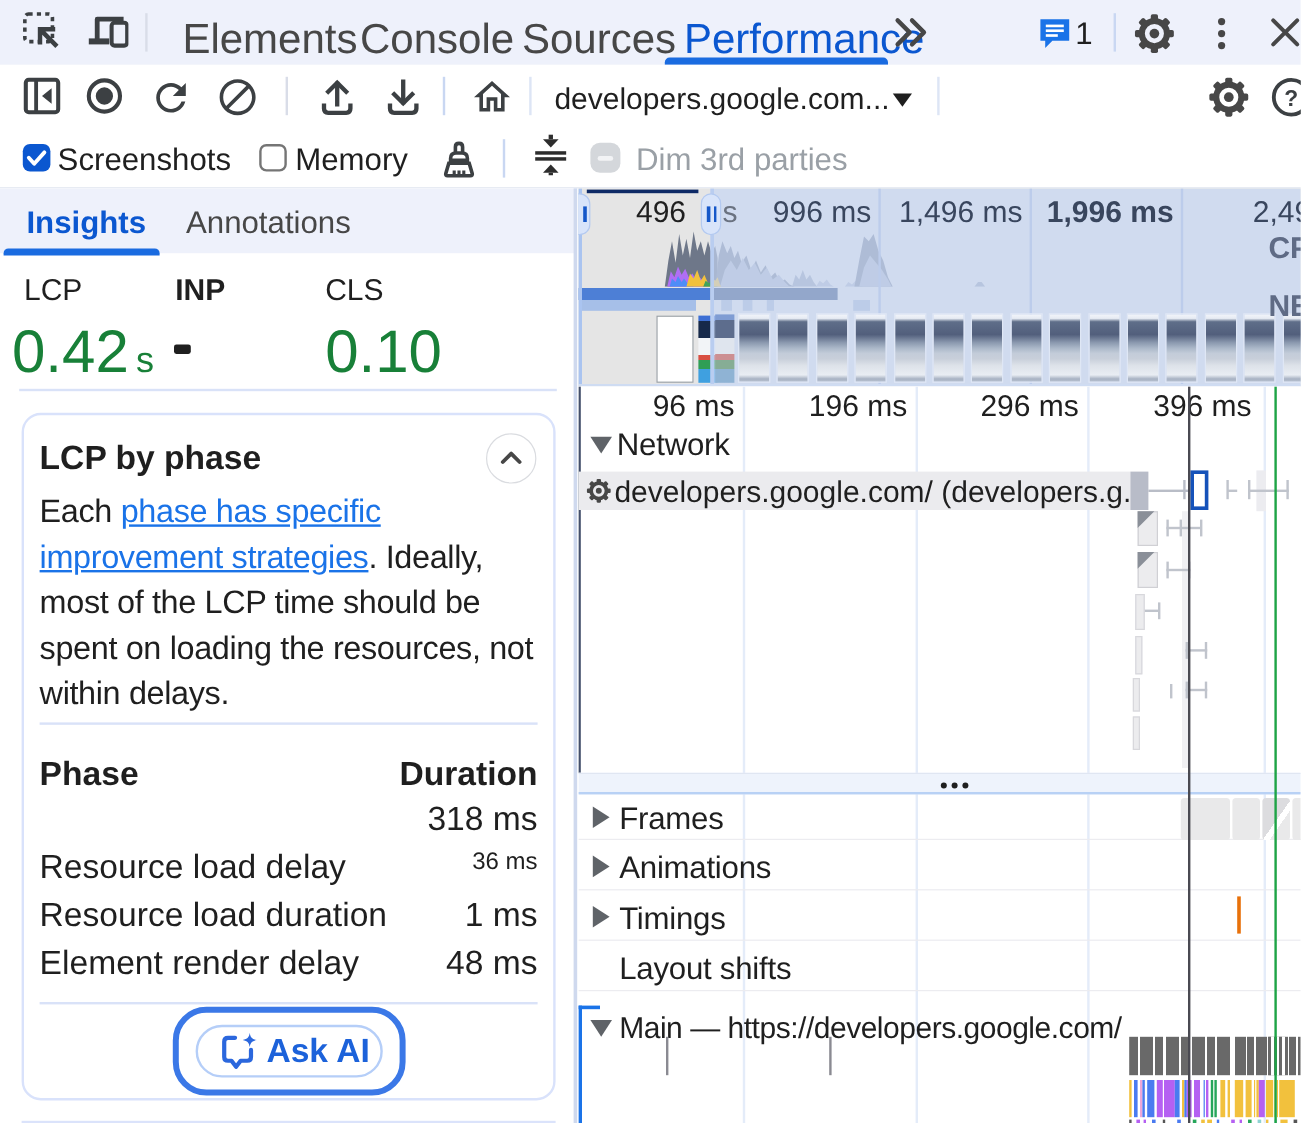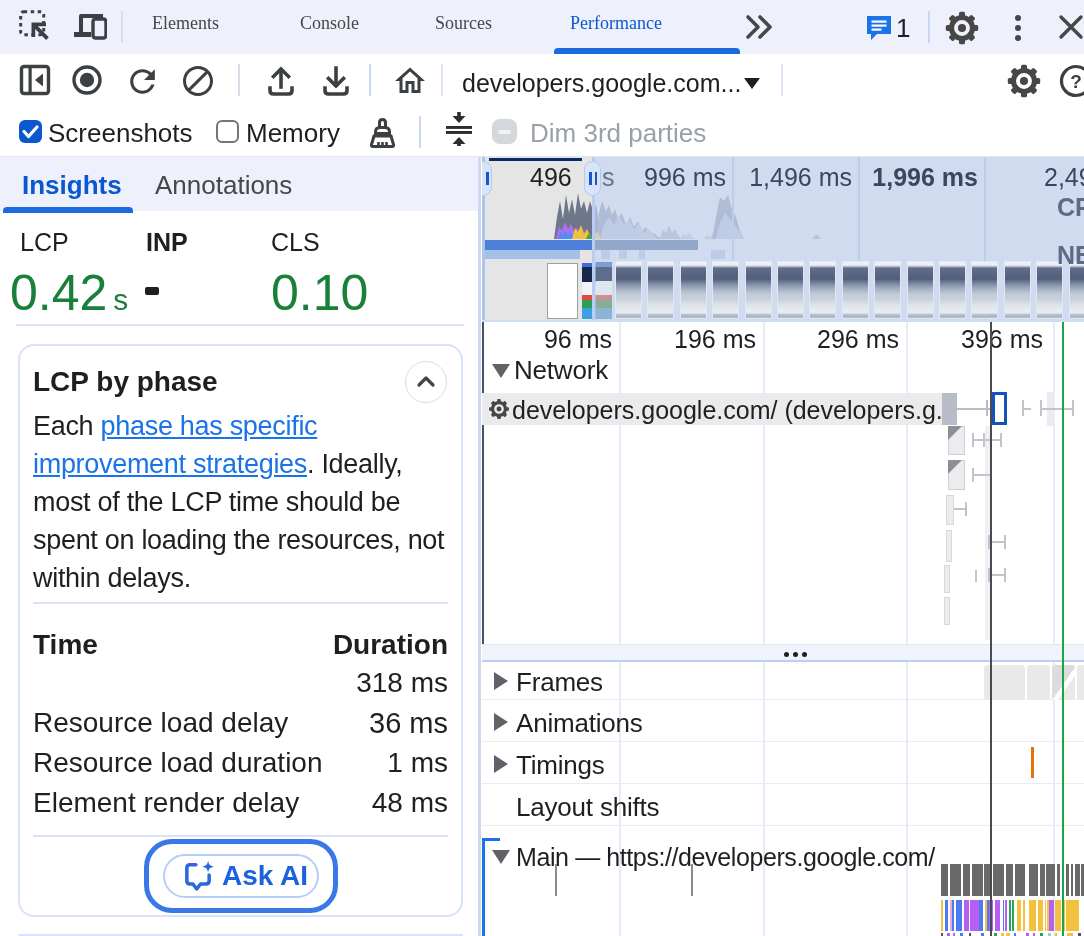--- a/index.html
+++ b/index.html
@@ -1,21 +1,21 @@
 <!DOCTYPE html>
 <html><head>
 <meta charset="utf-8">
 <style>
   * { margin:0; padding:0; box-sizing:border-box; }
   html,body { width:1084px; height:936px; overflow:hidden; }
   body { font-family:"Liberation Sans", sans-serif; position:relative; background:#fff; }
   .abs { position:absolute; }
   svg { display:block; }
   .vsep { position:absolute; width:2px; background:#d9dde8; }
-  .tabtxt { position:absolute; font-size:18px; color:#474747; top:13px;font-family:Liberation Serif, serif; }
+  .tabtxt { position:absolute; font-size:35px; color:#474747; top:13px; }
   .trilbl { position:absolute; left:516px; font-size:26px; letter-spacing:-0.2px; color:#1f1f1f; }
   .tri-r { position:absolute; width:0; height:0; border-left:14px solid #5f6368; border-top:9px solid transparent; border-bottom:9px solid transparent; }
   .tri-d { position:absolute; width:0; height:0; border-top:14px solid #5f6368; border-left:9px solid transparent; border-right:9px solid transparent; }
 </style>
 </head>
 <body>
 
 <div class="abs" id="row1" style="left:0;top:0;width:1084px;height:54px;background:#eef1fb;">
 
   <svg class="abs" style="left:19px;top:10px;" width="34" height="34" viewBox="0 0 34 34">
@@ -181,25 +181,25 @@
   <div class="abs" style="left:33px;top:209px;font-size:28px;font-weight:bold;color:#1f1f1f;">LCP by phase</div>
   <div class="abs" style="left:405px;top:204px;width:42px;height:42px;border-radius:50%;background:#fff;border:1.5px solid #dadce0;">
     <svg width="40" height="40" viewBox="0 0 40 40">
         <path d="M13 23 L20 16 L27 23" fill="none" stroke="#474747" stroke-width="3.2" stroke-linecap="round" stroke-linejoin="round"></path>
       </svg>
   </div>
 
   <div class="abs" style="left:33px;top:250px;font-size:27px;letter-spacing:-0.3px;line-height:38px;color:#1f1f1f;white-space:nowrap;">Each <span style="color:#1a73e8;text-decoration:underline;">phase has specific<br>improvement strategies</span>. Ideally,<br>most of the LCP time should be<br>spent on loading the resources, not<br>within delays.</div>
   <div class="abs" style="left:33px;top:445px;width:415px;height:2px;background:#d9e2f8;"></div>
 
-  <div class="abs" style="left:33px;top:472px;font-size:28px;font-weight:bold;color:#1f1f1f;">Time</div>
+  <div class="abs" style="left:33px;top:472px;font-size:28px;font-weight:bold;color:#1f1f1f;">Phase</div>
   <div class="abs" style="left:33px;top:472px;width:415px;text-align:right;font-size:28px;font-weight:bold;color:#1f1f1f;">Duration</div>
   <div class="abs" style="left:33px;top:510px;width:415px;text-align:right;font-size:28px;color:#1f1f1f;">318 ms</div>
   <div class="abs" style="left:33px;top:550px;font-size:28px;color:#1f1f1f;">Resource load delay</div>
-  <div class="abs" style="left:33px;top:550px;width:415px;text-align:right;font-size:29px;color:#1f1f1f;">36 ms</div>
+  <div class="abs" style="left:33px;top:550px;width:415px;text-align:right;font-size:20px;color:#1f1f1f;">36 ms</div>
   <div class="abs" style="left:33px;top:590px;font-size:28px;color:#1f1f1f;">Resource load duration</div>
   <div class="abs" style="left:33px;top:590px;width:415px;text-align:right;font-size:28px;color:#1f1f1f;">1 ms</div>
   <div class="abs" style="left:33px;top:630px;font-size:28px;color:#1f1f1f;">Element render delay</div>
   <div class="abs" style="left:33px;top:630px;width:415px;text-align:right;font-size:28px;color:#1f1f1f;">48 ms</div>
   <div class="abs" style="left:33px;top:678px;width:415px;height:2px;background:#d9e2f8;"></div>
 
   <div class="abs" style="left:144px;top:682px;width:194px;height:74px;border:5px solid #3b78e7;border-radius:28px;"></div>
   <div class="abs" style="left:163px;top:697px;width:156px;height:44px;border:2px solid #b5cef8;border-radius:22px;"></div>
   <svg class="abs" style="left:181px;top:702px;" width="34" height="34" viewBox="0 0 32 32">
     <path d="M14 5.5 H8.5 Q5.5 5.5 5.5 8.5 V20.5 Q5.5 23.5 8.5 23.5 H11.2 L14.8 28.2 L18.4 23.5 H23.5 Q26.5 23.5 26.5 20.5 V15" fill="none" stroke="#2b67dd" stroke-width="3.3" stroke-linejoin="round" stroke-linecap="round"></path>

